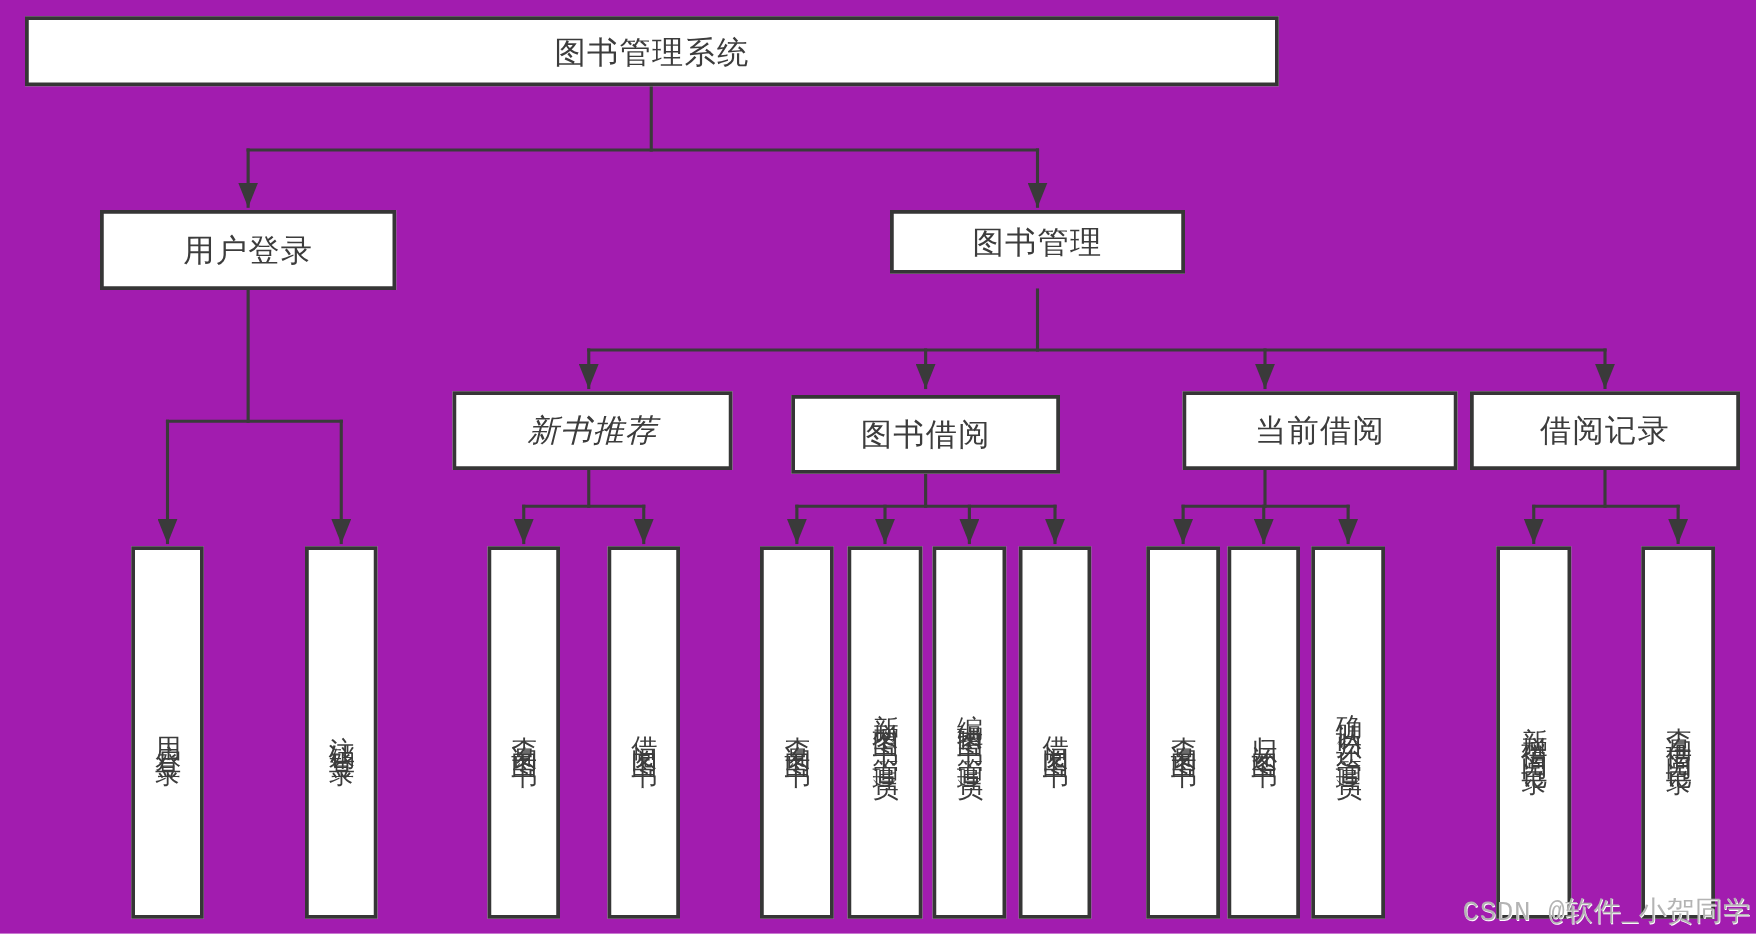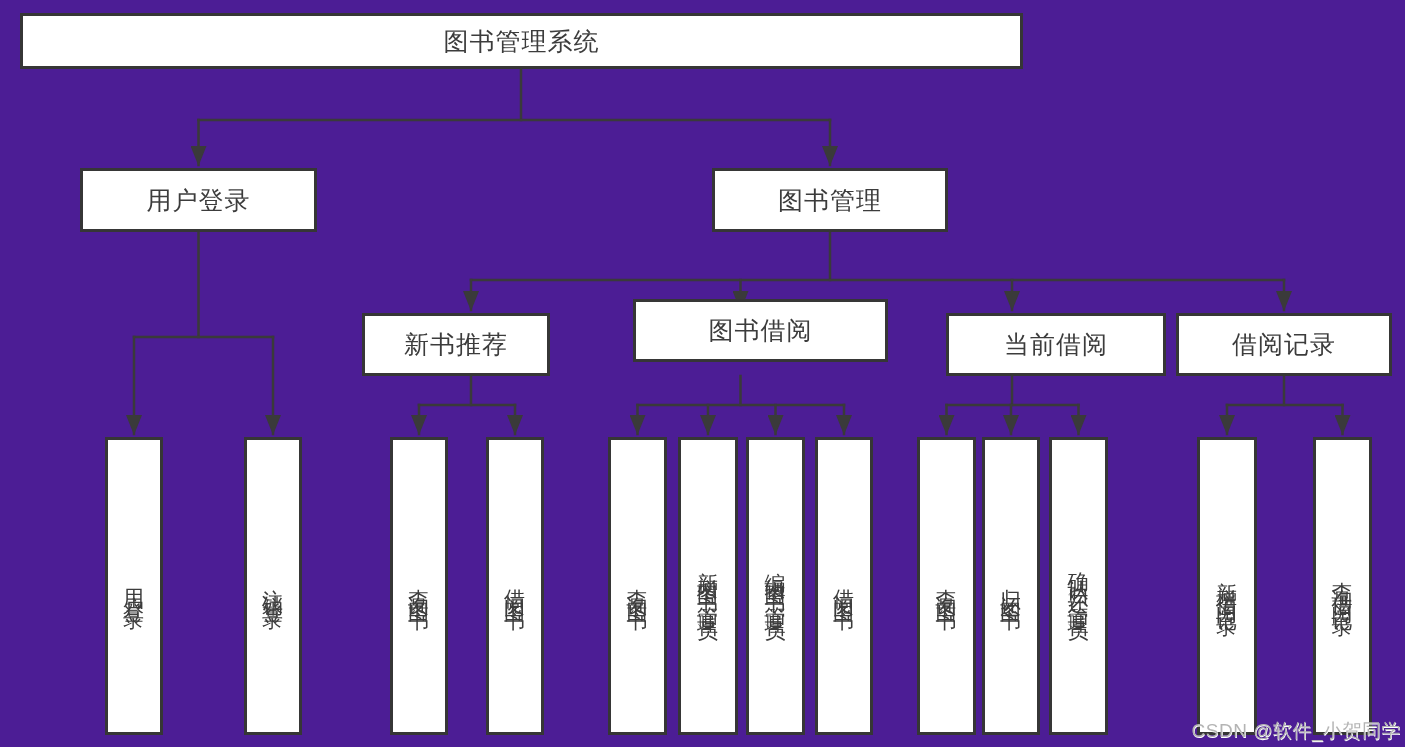--- a/index.html
+++ b/index.html
@@ -4,21 +4,21 @@
 <style>
   html, body {
     margin: 0;
     padding: 0;
     background: #ffffff;
   }
   .canvas {
     position: relative;
     width: 1405px;
     height: 747px;
-    background: #4c1d95;
+    background: #a21caf;
     font-family: "Liberation Sans", sans-serif;
     overflow: hidden;
   }
   .connectors {
     position: absolute;
     left: 0;
     top: 0;
     width: 1405px;
     height: 747px;
     pointer-events: none;
@@ -43,26 +43,27 @@
     writing-mode: vertical-rl;
     text-orientation: mixed;
     font-size: 21px;
     letter-spacing: 7px;
     line-height: 1;
   }
   .watermark {
     position: absolute;
     right: 4px;
     bottom: 3px;
-    font-size: 19px;
+    font-size: 22px;
     color: #b4b4b4;
     letter-spacing: 0.5px;
     z-index: 10;
     text-shadow: 0.6px 0.6px 0 #ffffff;
     white-space: nowrap;
+    font-family: Liberation Mono, monospace;
   }
 </style>
 </head>
 <body>
 
 <div class="canvas">
 
   <svg class="connectors" viewBox="0 0 1405 747" xmlns="http://www.w3.org/2000/svg">
     <defs>
       <marker id="arrowhead" viewBox="0 0 20 16" refX="19" refY="8" markerWidth="20" markerHeight="16" markerUnits="userSpaceOnUse" orient="auto">
@@ -109,24 +110,24 @@
       <path d="M1284 376 V405"></path>
       <path d="M1227 405 H1342.5"></path>
       <path d="M1227 405 V434" marker-end="url(#arrowhead)"></path>
       <path d="M1342.5 405 V434" marker-end="url(#arrowhead)"></path>
     </g>
   </svg>
 
   <div class="box h" style="left:20px; top:13px; width:1003px; height:56px;">图书管理系统</div>
 
   <div class="box h" style="left:80px; top:168px; width:237px; height:64px;">用户登录</div>
-  <div class="box h" style="left:712px; top:168px; width:236px; height:64px;">图书管理</div>
+  <div class="box h" style="left:712px; top:168px; width:236px; height:51px;">图书管理</div>
 
-  <div class="box h" style="left:362px; top:313px; width:188px; height:63px;">新书推荐</div>
-  <div class="box h" style="left:633px; top:299px; width:255px; height:63px;">图书借阅</div>
+  <div class="box h" style="left:362px; top:313px; width:224px; height:63px;font-style:italic;">新书推荐</div>
+  <div class="box h" style="left:633px; top:316px; width:215px; height:63px;">图书借阅</div>
   <div class="box h" style="left:902px; top:313px; width:220px; height:63px;margin-left:44px;">当前借阅</div>
   <div class="box h" style="left:1176px; top:313px; width:216px; height:63px;font-family:Liberation Serif, serif;">借阅记录</div>
 
   <div class="box v" style="left:105px; top:437px; width:58px; height:298px;">用户登录</div>
   <div class="box v" style="left:244px; top:437px; width:58px; height:298px;">注销登录</div>
 
   <div class="box v" style="left:390px; top:437px; width:58px; height:298px;">查询图书</div>
   <div class="box v" style="left:486px; top:437px; width:58px; height:298px;">借阅图书</div>
 
   <div class="box v" style="left:608px; top:437px; width:59px; height:298px;">查询图书</div>

